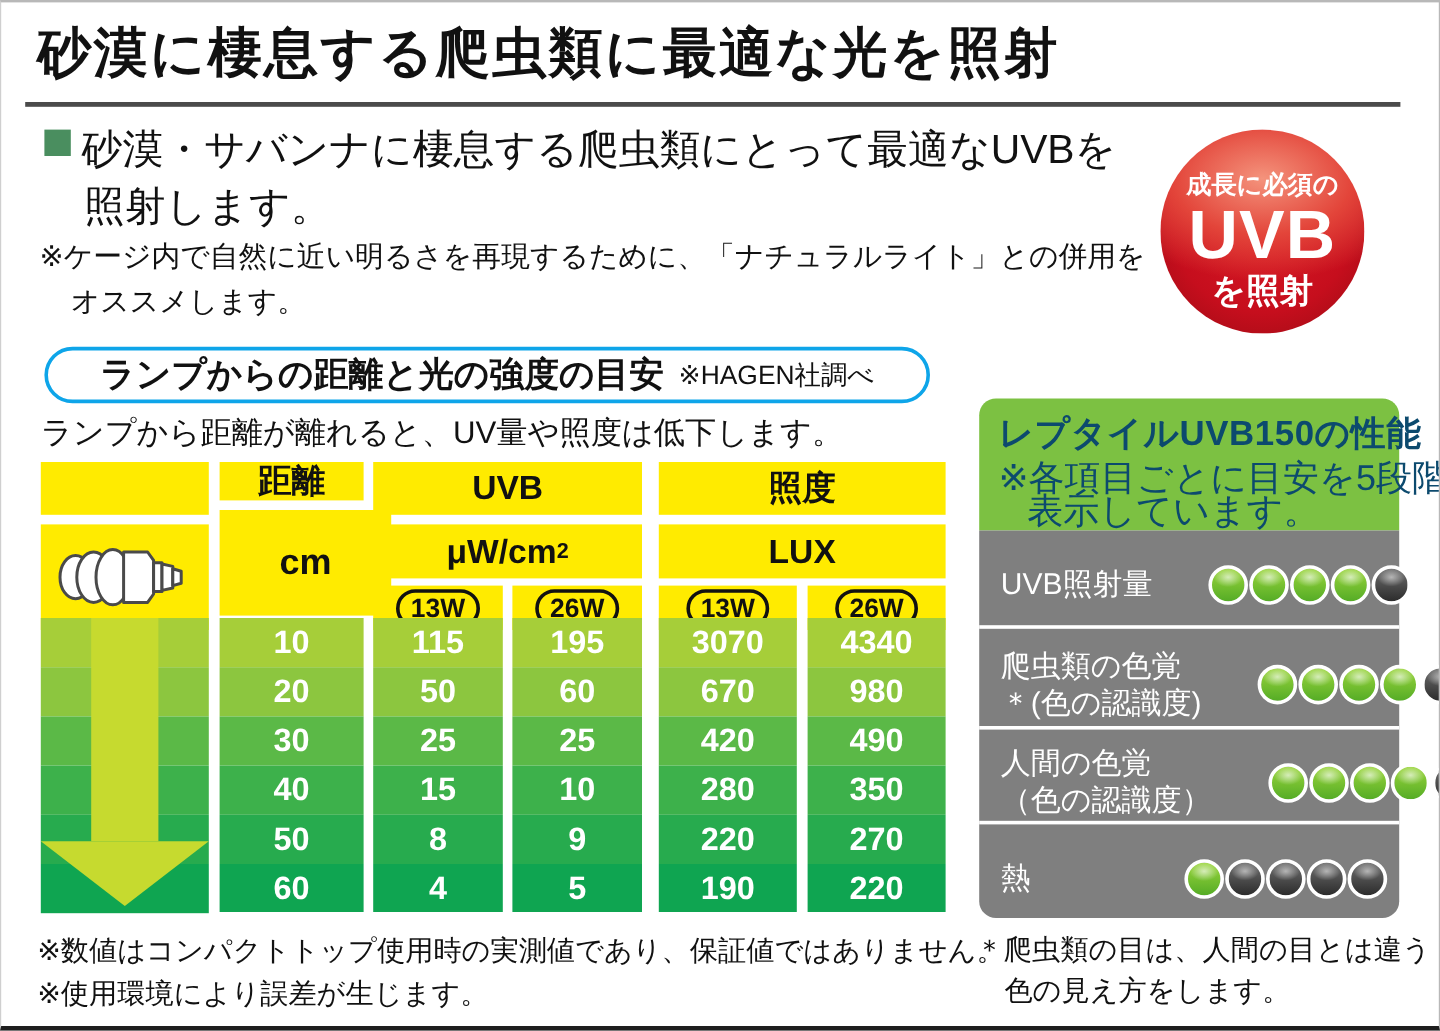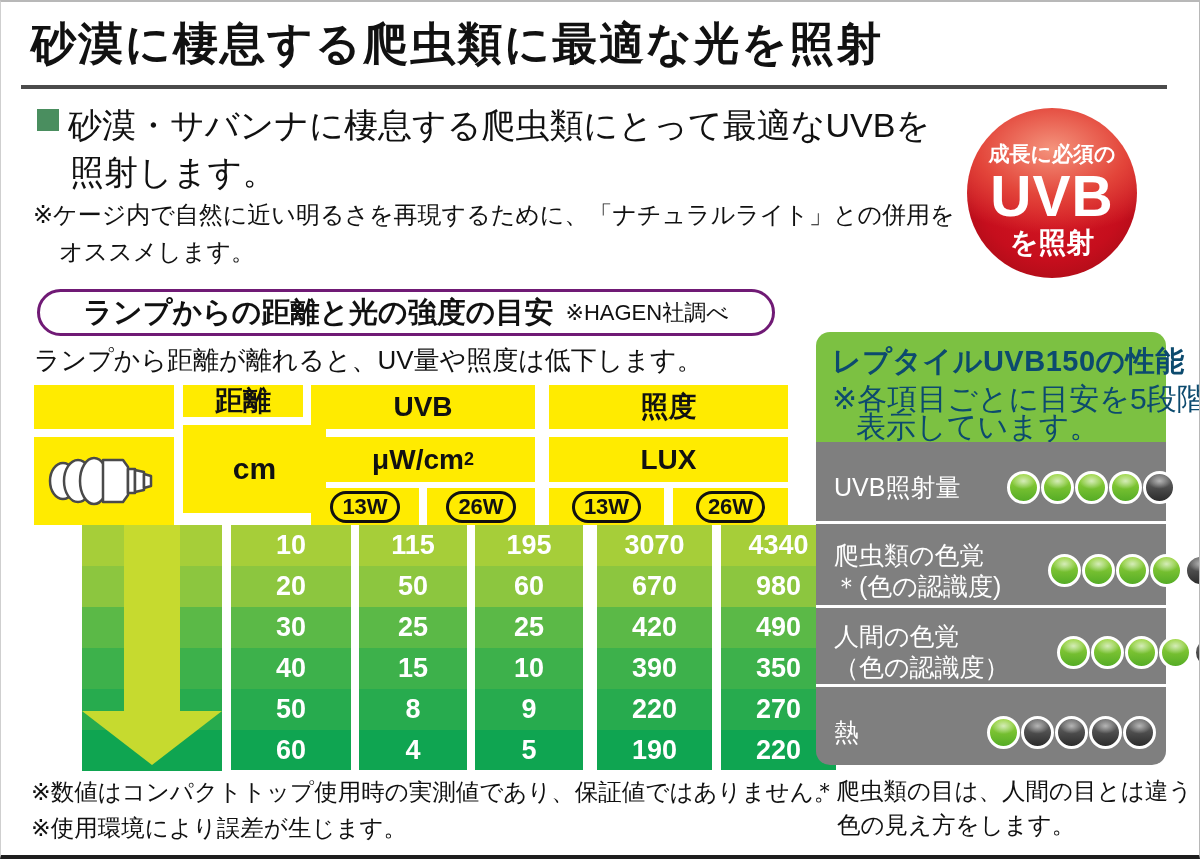--- a/index.html
+++ b/index.html
@@ -22,33 +22,33 @@
 
   
   .badge{left:966px;top:106px;width:170px;height:170px;border-radius:50%;text-align:center;color:#fff;
          background:radial-gradient(ellipse 80% 50% at 50% 24%, #f4937c 0%, #e3453a 55%, rgba(227,69,58,0) 100%),
                     radial-gradient(circle at 50% 45%, #d91a25 0%, #c60e1d 60%, #970b13 100%);}
   .badge-top{margin-top:32px;font-size:21px;font-weight:800;}
   .badge-main{font-size:57px;font-weight:800;line-height:56px;letter-spacing:1px;}
   .badge-bottom{font-size:28px;font-weight:800;}
 
   
-  .sec-box{left:36px;top:287px;width:738px;height:47px;border:3px solid #701a75;border-radius:27px;
+  .sec-box{left:36px;top:287px;width:738px;height:47px;border:3px solid #0ea5e9;border-radius:27px;
            box-sizing:border-box;display:flex;align-items:center;justify-content:center;gap:12px;background:#fff;}
   .sec-box-title{font-size:29px;font-weight:800;white-space:nowrap;}
   .sec-box-note{font-size:22px;white-space:nowrap;}
   .caption{left:33px;top:341px;font-size:26px;font-weight:500;white-space:nowrap;}
 
   
   .tbl{left:33px;top:382px;width:754px;height:386px;}
   .ycell{position:absolute;background:#ffeb00;display:flex;align-items:center;justify-content:center;
          font-weight:800;color:#111;}
   .h28{font-size:28px;} .h30{font-size:30px;}
   .pill{border:3px solid #111;border-radius:17px;padding:0 9px;font-size:22px;font-weight:800;line-height:26px;}
-  .dcol{position:absolute;top:141px;height:184px;margin-left:48px;}
+  .dcol{position:absolute;top:131px;height:184px;}
   .dcell{height:41px;display:flex;align-items:center;justify-content:center;
          color:#fff;font-size:27px;font-weight:800;}
   .dcell:last-child{height:40px;}
   .r0{background:#a6ce39;} .r1{background:#8cc63f;} .r2{background:#5bb947;}
   .r3{background:#3db14b;} .r4{background:#27ab4e;} .r5{background:#0fa551;}
   .arrow-shaft{position:absolute;left:42px;top:0;width:56px;height:186px;background:#c6da2f;}
   .arrow-head{position:absolute;left:0;top:186px;width:0;height:0;
               border-left:70px solid transparent;border-right:70px solid transparent;border-top:54px solid #c6da2f;}
 
   
@@ -175,21 +175,21 @@
       <div class="dcell r1">60</div>
       <div class="dcell r2">25</div>
       <div class="dcell r3">10</div>
       <div class="dcell r4">9</div>
       <div class="dcell r5">5</div>
     </div>
     <div class="dcol" style="left:515px;width:115px;">
       <div class="dcell r0">3070</div>
       <div class="dcell r1">670</div>
       <div class="dcell r2">420</div>
-      <div class="dcell r3">390</div>
+      <div class="dcell r3">280</div>
       <div class="dcell r4">220</div>
       <div class="dcell r5">190</div>
     </div>
     <div class="dcol" style="left:639px;width:115px;">
       <div class="dcell r0">4340</div>
       <div class="dcell r1">980</div>
       <div class="dcell r2">490</div>
       <div class="dcell r3">350</div>
       <div class="dcell r4">270</div>
       <div class="dcell r5">220</div>

